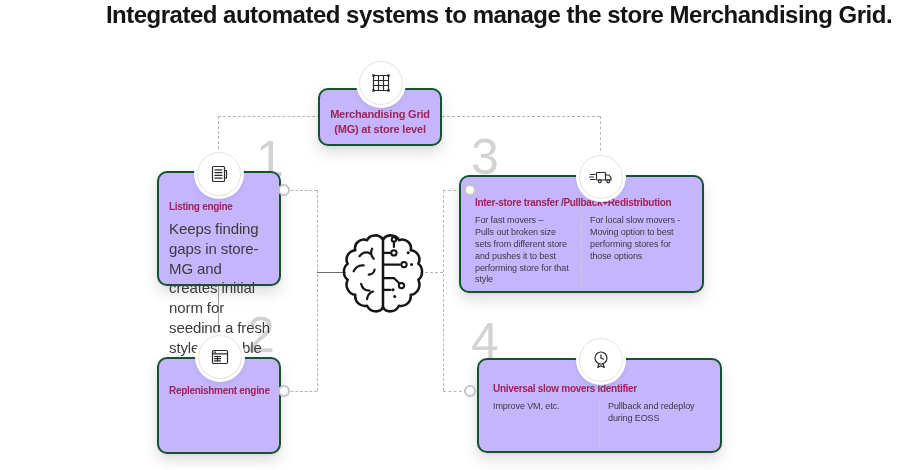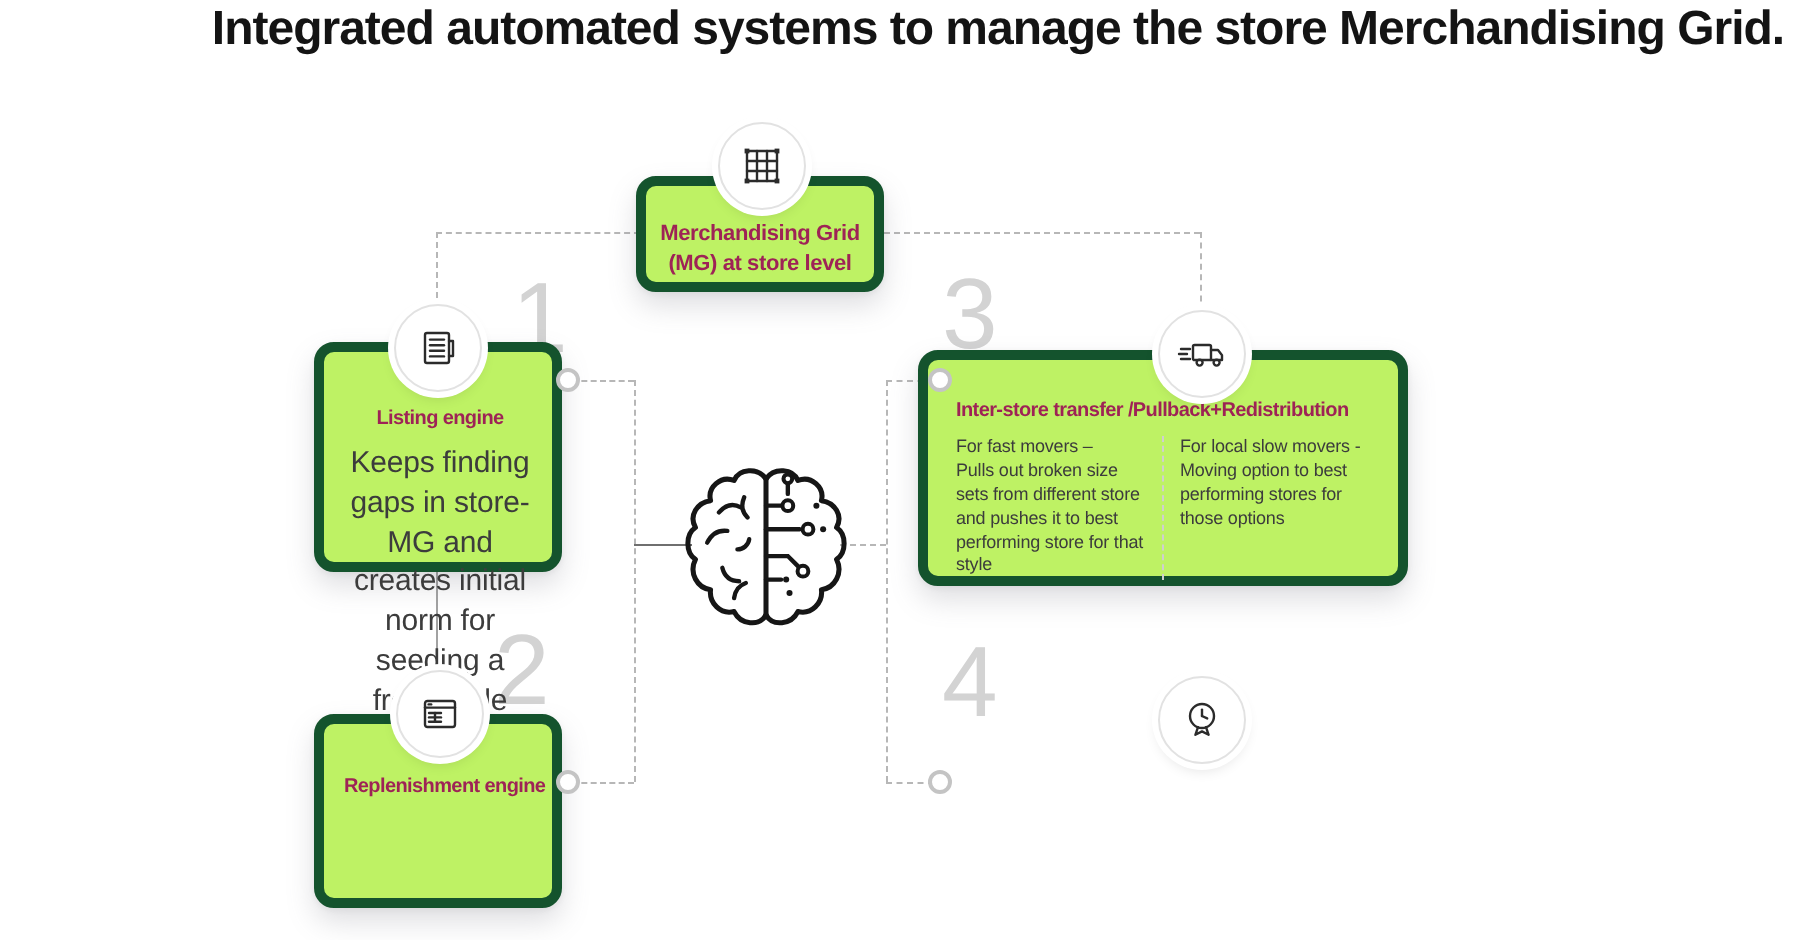--- a/index.html
+++ b/index.html
@@ -8,21 +8,21 @@
   .title{position:absolute;top:1px;left:0;width:902px;text-align:center;white-space:nowrap;
          font-size:24px;font-weight:bold;color:#141414;letter-spacing:-0.5px;padding-left:48px;}
   
   .h-dash{position:absolute;height:0;border-top:1px dashed #b7b7b7;z-index:1;}
   .v-dash{position:absolute;width:0;border-left:1px dashed #b7b7b7;z-index:1;}
   .h-solid{position:absolute;height:0;border-top:1px solid #6f6f6f;z-index:1;}
   .v-solid{position:absolute;width:0;border-left:1px solid #a2a2a2;z-index:1;}
   .dot{position:absolute;width:8px;height:8px;border-radius:50%;background:#fff;
        border:2px solid #c4c4c4;z-index:7;}
   
-  .card{position:absolute;background:#bef264;border:5px solid #14532d;border-radius:10px;z-index:3;
+  .card{position:absolute;background:#c4b5fd;border:2px solid #14532d;border-radius:10px;z-index:3;
         box-shadow:0 7px 14px rgba(110,110,125,0.22),0 1px 3px rgba(0,0,0,0.06);box-sizing:border-box;}
   .card-title{font-size:10px;font-weight:bold;color:#9e2356;letter-spacing:-0.3px;white-space:nowrap;}
   .card-body{font-size:15px;color:#3c3c3c;line-height:1.32;letter-spacing:-0.1px;white-space:pre-line;margin-top:7px;}
   .hub-label{font-size:11px;font-weight:bold;color:#9e2356;text-align:center;line-height:1.4;
              letter-spacing:-0.2px;padding-top:17px;}
   .cols{display:flex;align-items:stretch;margin-top:7px;}
   .col{flex:1;font-size:9px;color:#3c3c3c;line-height:1.32;letter-spacing:-0.1px;white-space:pre-line;}
   .col-divider{border-left:1px dashed #cfcfcf;margin:0 8px;}
   
   .icon-circle{position:absolute;width:42px;height:42px;border-radius:50%;background:#fff;
@@ -79,21 +79,21 @@
       </g>
       <g fill="#2b2b2b">
         <rect x="3.3" y="3.3" width="2.4" height="2.4"></rect>
           <rect x="18.3" y="3.3" width="2.4" height="2.4"></rect>
         <rect x="3.3" y="18.3" width="2.4" height="2.4"></rect>
           <rect x="18.3" y="18.3" width="2.4" height="2.4"></rect>
       </g>
     </svg>
   </div>
 
-  <div class="card" style="left:157px;top:171px;width:124px;height:115px;padding:28px 8px 8px 10px;text-align:center;">
+  <div class="card" style="left:157px;top:171px;width:124px;height:115px;padding:28px 8px 8px 10px;">
     <div class="card-title">Listing engine</div>
     <div class="card-body">Keeps finding gaps in store-MG and creates initial norm for seeding a fresh style available at DC</div>
   </div>
   <div class="icon-circle" style="left:197px;top:152px;">
     <svg width="24" height="24" viewBox="0 0 24 24">
       <g class="ic">
         <rect x="5.5" y="4.5" width="12" height="15" rx="1"></rect>
         <path d="M17.5 8.5 H19.5 V16 H17.5"></path>
         <line x1="8" y1="7.8" x2="15" y2="7.8"></line>
         <line x1="8" y1="10.6" x2="15" y2="10.6"></line>
@@ -137,20 +137,28 @@
         <line x1="1.5" y1="12" x2="5.5" y2="12"></line>
         <line x1="2.5" y1="14.5" x2="7" y2="14.5"></line>
         <rect x="8.5" y="7.5" width="9" height="7.5" rx="0.8"></rect>
         <path d="M17.5 10 H21 L23 12.6 V15 H17.5"></path>
         <circle cx="11.8" cy="16.3" r="1.5"></circle>
         <circle cx="20.3" cy="16.3" r="1.5"></circle>
       </g>
     </svg>
   </div>
 
+  <div class="card" style="left:477px;top:358px;width:245px;height:95px;padding:23px 14px 8px 14px;">
+    <div class="card-title">Universal slow movers identifier</div>
+    <div class="cols" style="min-height:46px;">
+      <div class="col">Improve VM, etc.</div>
+      <div class="col-divider"></div>
+      <div class="col">Pullback and redeploy during EOSS</div>
+    </div>
+  </div>
   <div class="icon-circle" style="left:579px;top:338px;">
     <svg width="24" height="24" viewBox="0 0 24 24">
       <g class="ic">
         <circle cx="12" cy="10" r="6"></circle>
         <path d="M12 10 V6.8"></path>
         <path d="M12 10 L14.6 11.2"></path>
         <path d="M10 15.6 L8.7 19.4 L12 17.7 L15.3 19.4 L14 15.6"></path>
       </g>
     </svg>
   </div>

